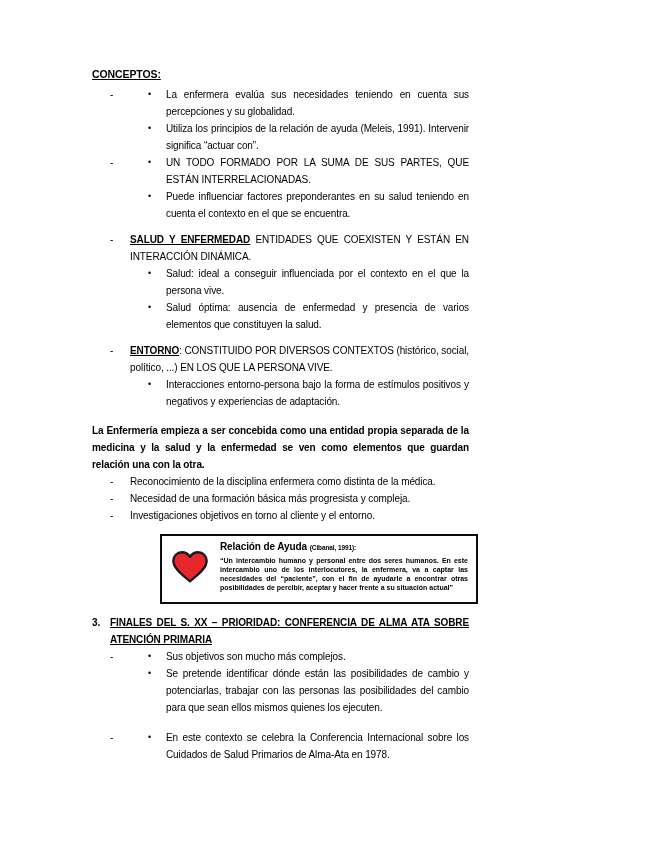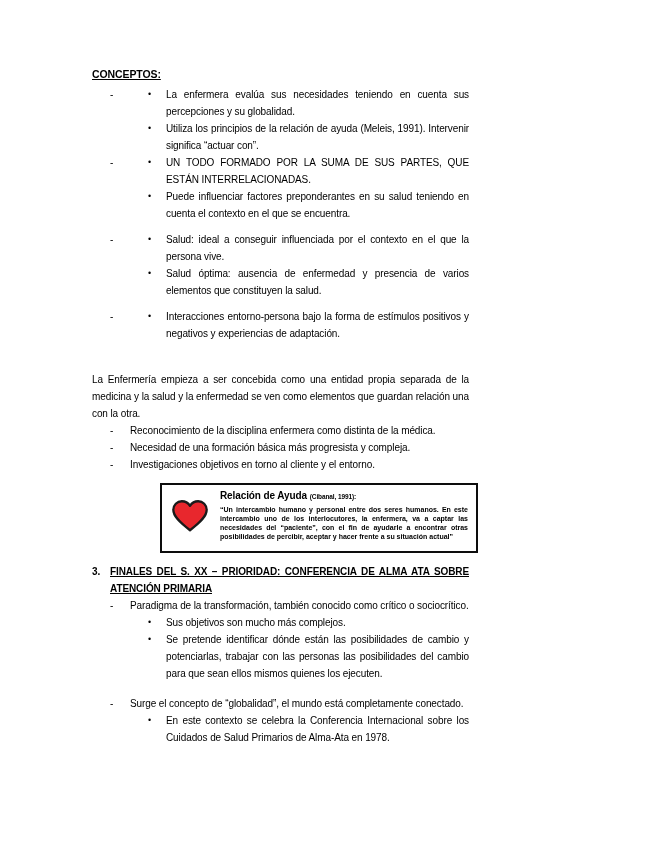--- a/index.html
+++ b/index.html
@@ -34,21 +34,21 @@
   .term { font-weight: bold; text-decoration: underline; }
   .bullet-item { display: flex; }
   .bullet-item > .marker {
     flex: 0 0 36px;
     padding-left: 18px;
     font-size: 9px;
   }
   .bullet-item > .b-text { flex: 1; min-width: 0; text-align: justify; }
   .gap-sm { margin-top: 9px; }
   .gap-md { margin-top: 13px; }
-  .paragraph { margin-top: 29px; text-align: justify; }
+  .paragraph { margin-top: 12px; text-align: justify; font-weight: bold; }
   .figure-wrap { margin: 10px 0 0 68px; }
   .figure-box {
     width: 318px;
     min-height: 70px;
     border: 2px solid #0d0d0d;
     background: #fff;
     display: flex;
     align-items: flex-start;
     padding: 5px 8px 6px 8px;
   }
@@ -104,34 +104,36 @@
       <div class="bullet-item">
         <span class="marker">•</span>
         <div class="b-text">Puede influenciar factores preponderantes en su salud teniendo en cuenta el contexto en el que se encuentra.</div>
       </div>
     </div>
   </div>
 
   <div class="dash-item gap-sm">
     <span class="marker">-</span>
     <div class="li-body">
+      <div class="li-text"><span class="term">SALUD Y ENFERMEDAD</span><span> ENTIDADES QUE COEXISTEN Y ESTÁN EN INTERACCIÓN DINÁMICA.</span></div>
       <div class="bullet-item">
         <span class="marker">•</span>
         <div class="b-text">Salud: ideal a conseguir influenciada por el contexto en el que la persona vive.</div>
       </div>
       <div class="bullet-item">
         <span class="marker">•</span>
         <div class="b-text">Salud óptima: ausencia de enfermedad y presencia de varios elementos que constituyen la salud.</div>
       </div>
     </div>
   </div>
 
   <div class="dash-item gap-sm">
     <span class="marker">-</span>
     <div class="li-body">
+      <div class="li-text"><span class="term">ENTORNO</span><span>: CONSTITUIDO POR DIVERSOS CONTEXTOS (histórico, social, político, ...) EN LOS QUE LA PERSONA VIVE.</span></div>
       <div class="bullet-item">
         <span class="marker">•</span>
         <div class="b-text">Interacciones entorno-persona bajo la forma de estímulos positivos y negativos y experiencias de adaptación.</div>
       </div>
     </div>
   </div>
 
   <div class="paragraph">La Enfermería empieza a ser concebida como una entidad propia separada de la medicina y la salud y la enfermedad se ven como elementos que guardan relación una con la otra.</div>
 
   <div class="dash-item">
@@ -165,36 +167,34 @@
   </div>
 
   <div class="sec3-heading">
     <span class="num">3.</span>
     <span class="txt">FINALES DEL S. XX – PRIORIDAD: CONFERENCIA DE ALMA ATA SOBRE ATENCIÓN PRIMARIA</span>
   </div>
 
   <div class="dash-item">
     <span class="marker">-</span>
     <div class="li-body">
-      <div class="li-text">Paradigma de la transformación, también conocido como crítico o sociocrítico.</div>
       <div class="bullet-item">
         <span class="marker">•</span>
         <div class="b-text">Sus objetivos son mucho más complejos.</div>
       </div>
       <div class="bullet-item">
         <span class="marker">•</span>
         <div class="b-text">Se pretende identificar dónde están las posibilidades de cambio y potenciarlas, trabajar con las personas las posibilidades del cambio para que sean ellos mismos quienes los ejecuten.</div>
       </div>
     </div>
   </div>
 
   <div class="dash-item gap-md">
     <span class="marker">-</span>
     <div class="li-body">
-      <div class="li-text">Surge el concepto de “globalidad”, el mundo está completamente conectado.</div>
       <div class="bullet-item">
         <span class="marker">•</span>
         <div class="b-text">En este contexto se celebra la Conferencia Internacional sobre los Cuidados de Salud Primarios de Alma-Ata en 1978.</div>
       </div>
     </div>
   </div>
 
 </div>
 
 </body></html>

